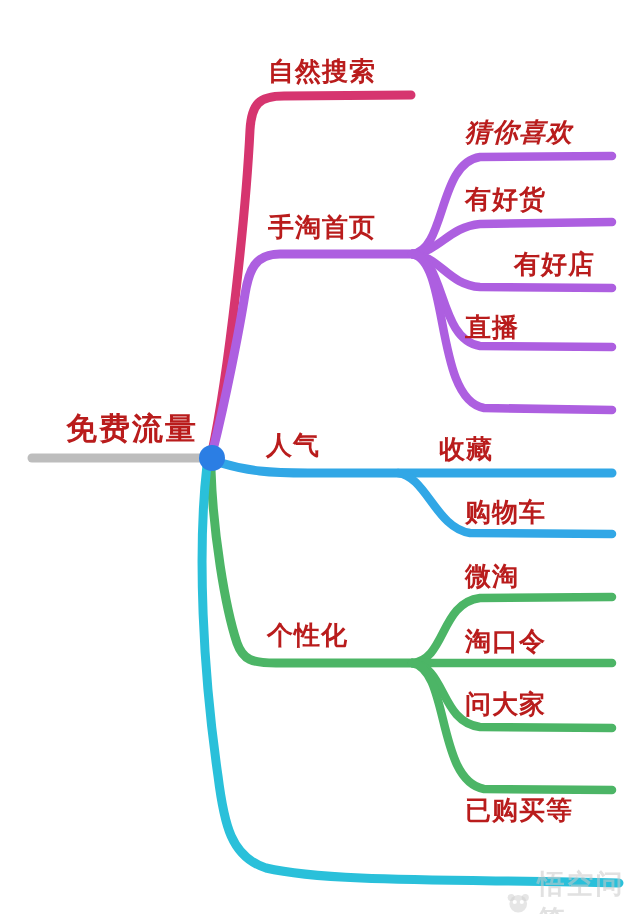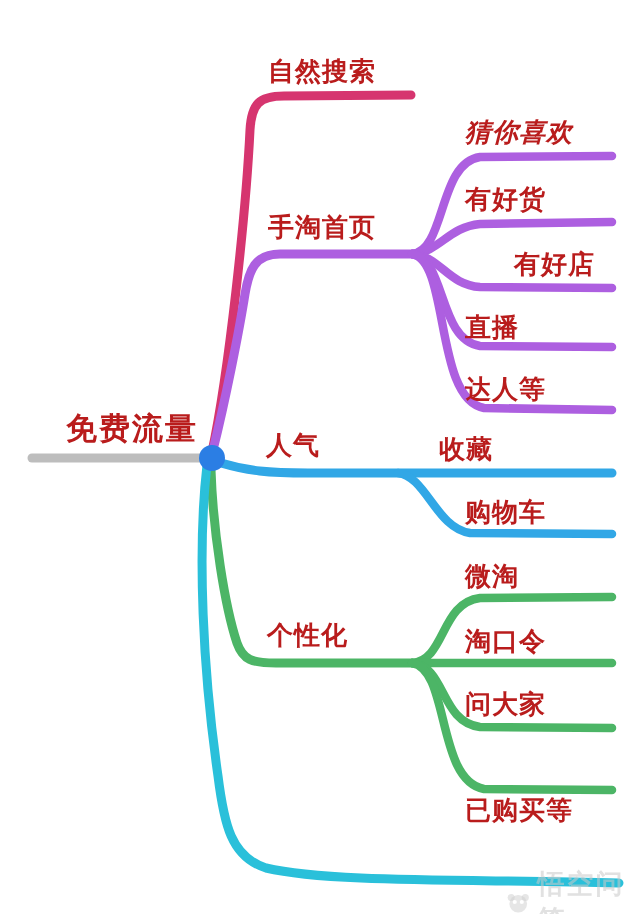--- a/index.html
+++ b/index.html
@@ -68,21 +68,20 @@
 
   <div class="node" style="left:268px;top:55px;">自然搜索</div>
   <div class="node" style="left:268px;top:211px;">手淘首页</div>
   <div class="node" style="left:266px;top:429px;">人气</div>
   <div class="node" style="left:267px;top:619px;">个性化</div>
 
   <div class="node" style="left:465px;top:116px;font-style:italic;">猜你喜欢</div>
   <div class="node" style="left:465px;top:183px;">有好货</div>
   <div class="node" style="left:474px;top:248px;margin-left:40px;">有好店</div>
   <div class="node" style="left:465px;top:311px;">直播</div>
-  <div class="node" style="left:465px;top:373px;">达人等</div>
 
   <div class="node" style="left:439px;top:433px;">收藏</div>
   <div class="node" style="left:465px;top:496px;">购物车</div>
 
   <div class="node" style="left:465px;top:560px;">微淘</div>
   <div class="node" style="left:465px;top:625px;text-align:right;">淘口令</div>
   <div class="node" style="left:465px;top:688px;">问大家</div>
   <div class="node" style="left:465px;top:794px;">已购买等</div>
 
 

